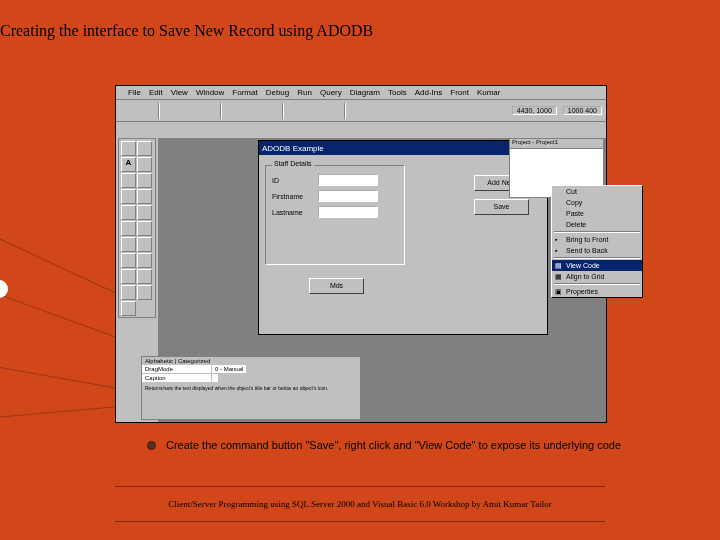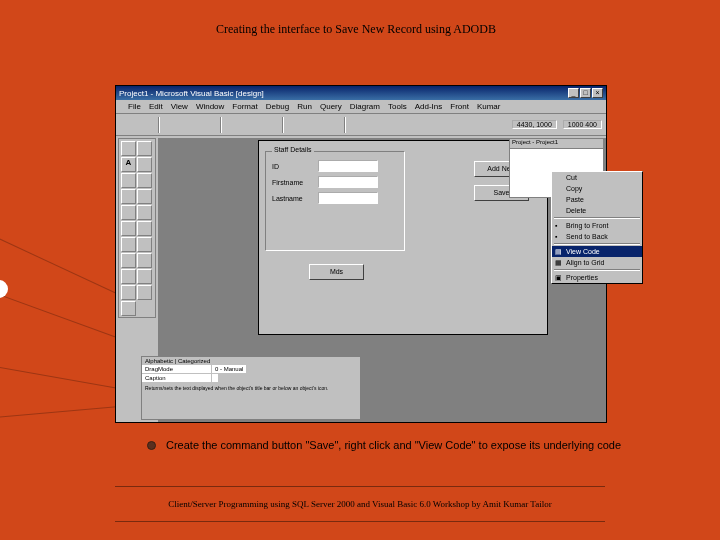--- a/index.html
+++ b/index.html
@@ -1,17 +1,17 @@
 <!DOCTYPE html>
 <html><head>
 <meta charset="utf-8">
 <style>
 *{box-sizing:border-box;margin:0;padding:0;font-family:Tahoma,sans-serif}
 body{width:720px;height:540px;background:#d14719;position:relative;overflow:hidden}
-.slide-title{position:absolute;top:22px;left:0;right:8px;text-align:center;font-family:Georgia,serif;font-size:12px;color:#000}
+.slide-title{position:absolute;top:22px;left:0;right:8px;font-family:Georgia,serif;font-size:16px;color:#000}
 .vb-ide{position:absolute;top:85px;left:115px;width:492px;height:338px;background:#c0c0c0;border:1px solid #000;font-size:8px}
 .titlebar{height:14px;background:linear-gradient(#08246b,#3a6ea5);color:#fff;padding:1px 3px;display:flex;align-items:center;justify-content:space-between}
 .titlebar .ctrls{display:flex;gap:1px}
 .titlebar .ctrls span{width:11px;height:10px;background:#c0c0c0;border:1px solid #fff;border-right-color:#404040;border-bottom-color:#404040;display:inline-block;text-align:center;line-height:7px;color:#000;font-size:7px}
 .menubar{height:14px;background:#c0c0c0;display:flex;gap:8px;padding:1px 12px;align-items:center;border-bottom:1px solid #808080}
 .toolbar{height:22px;background:#c0c0c0;border-bottom:1px solid #808080;display:flex;align-items:center;padding:2px 4px;gap:2px}
 .toolbar .btn{width:16px;height:16px;border:1px solid #c0c0c0;display:inline-block}
 .toolbar .sep{width:1px;height:16px;border-left:1px solid #808080;border-right:1px solid #fff;margin:0 2px}
 .coords{margin-left:auto;display:flex;gap:6px;font-size:7px}
 .coords span{border:1px inset #fff;padding:0 4px;background:#c0c0c0}
@@ -56,28 +56,20 @@
   <div class="line" style="top:60px;transform:rotate(20deg)"></div>
   <div class="line" style="top:140px;transform:rotate(10deg)"></div>
   <div class="line" style="top:200px;transform:rotate(-5deg)"></div>
   <div class="dot" style="top:60px;left:30px"></div>
 
 </div>
 
 <div class="slide-title">Creating the interface to Save New Record using ADODB</div>
 
 <div class="vb-ide">
-  <div class="titlebar">
-    <span>Project1 - Microsoft Visual Basic [design]</span>
-    <div class="ctrls">
-      <span>_</span>
-      <span>□</span>
-      <span>×</span>
-    </div>
-  </div>
   <div class="menubar">
     <span>File</span>
     <span>Edit</span>
     <span>View</span>
     <span>Window</span>
     <span>Format</span>
     <span>Debug</span>
     <span>Run</span>
     <span>Query</span>
     <span>Diagram</span>
@@ -131,20 +123,26 @@
     <div class="tool"></div>
     <div class="tool"></div>
     <div class="tool"></div>
     <div class="tool"></div>
     <div class="tool"></div>
     <div class="tool"></div>
   </div>
 
   <div class="mdi">
     <div class="form-window">
+      <div class="titlebar">
+        <span>ADODB Example</span>
+        <div class="ctrls">
+          <span>×</span>
+        </div>
+      </div>
       <div class="form-body">
         <div class="frame">
           <span class="frame-title">Staff Details</span>
           <div class="row">
             <label>ID</label>
             <input style="">
           </div>
           <div class="row">
             <label>Firstname</label>
             <input style="">

